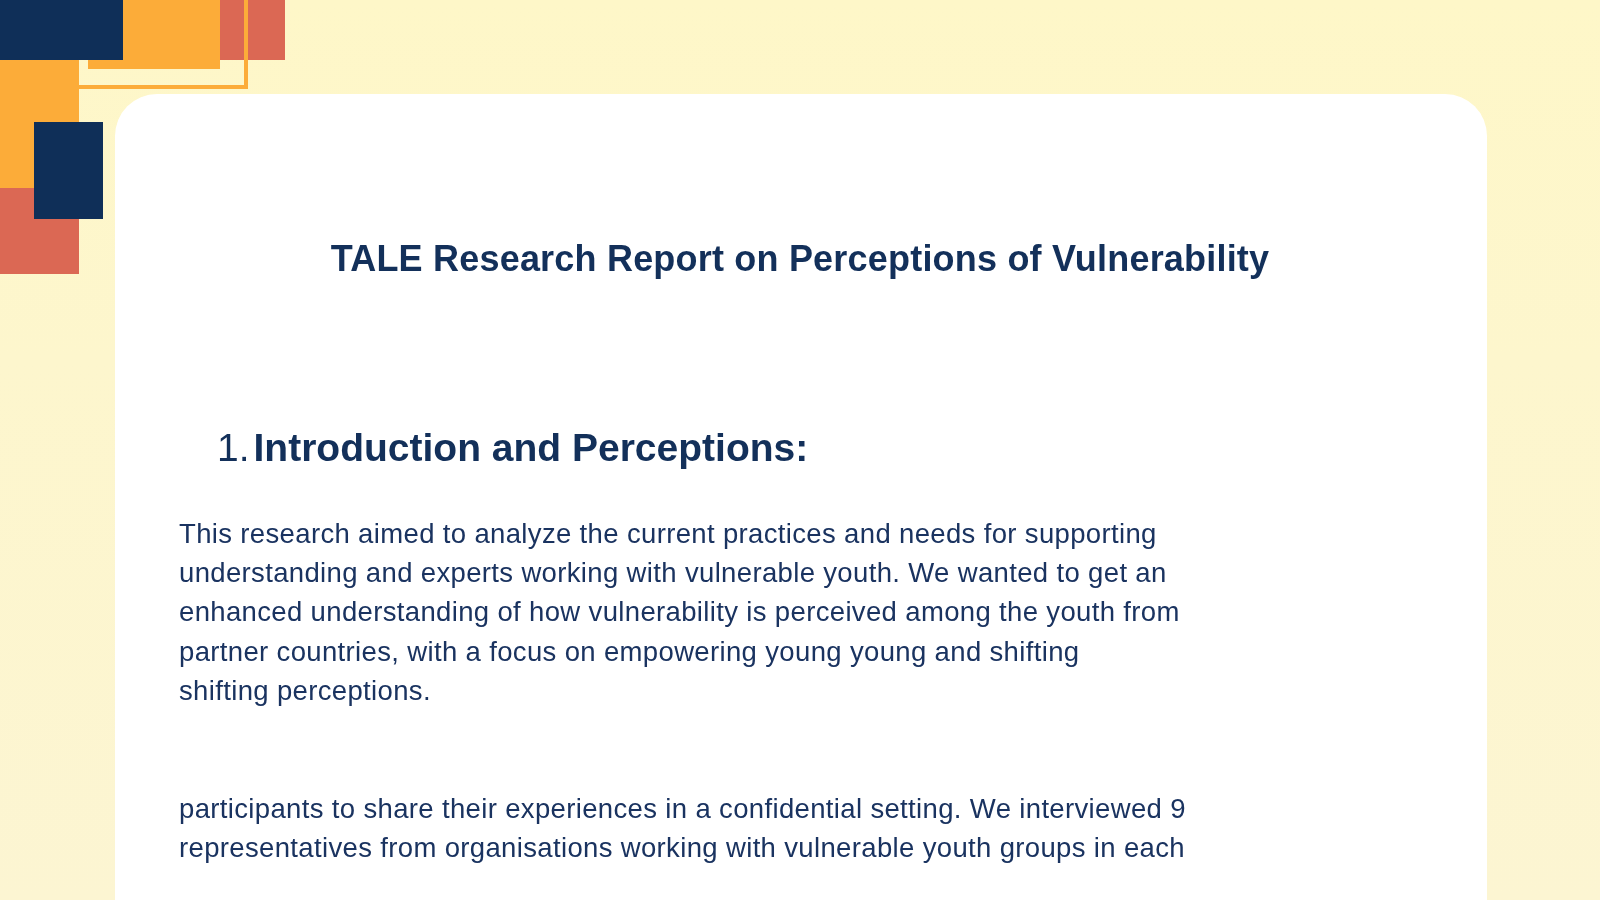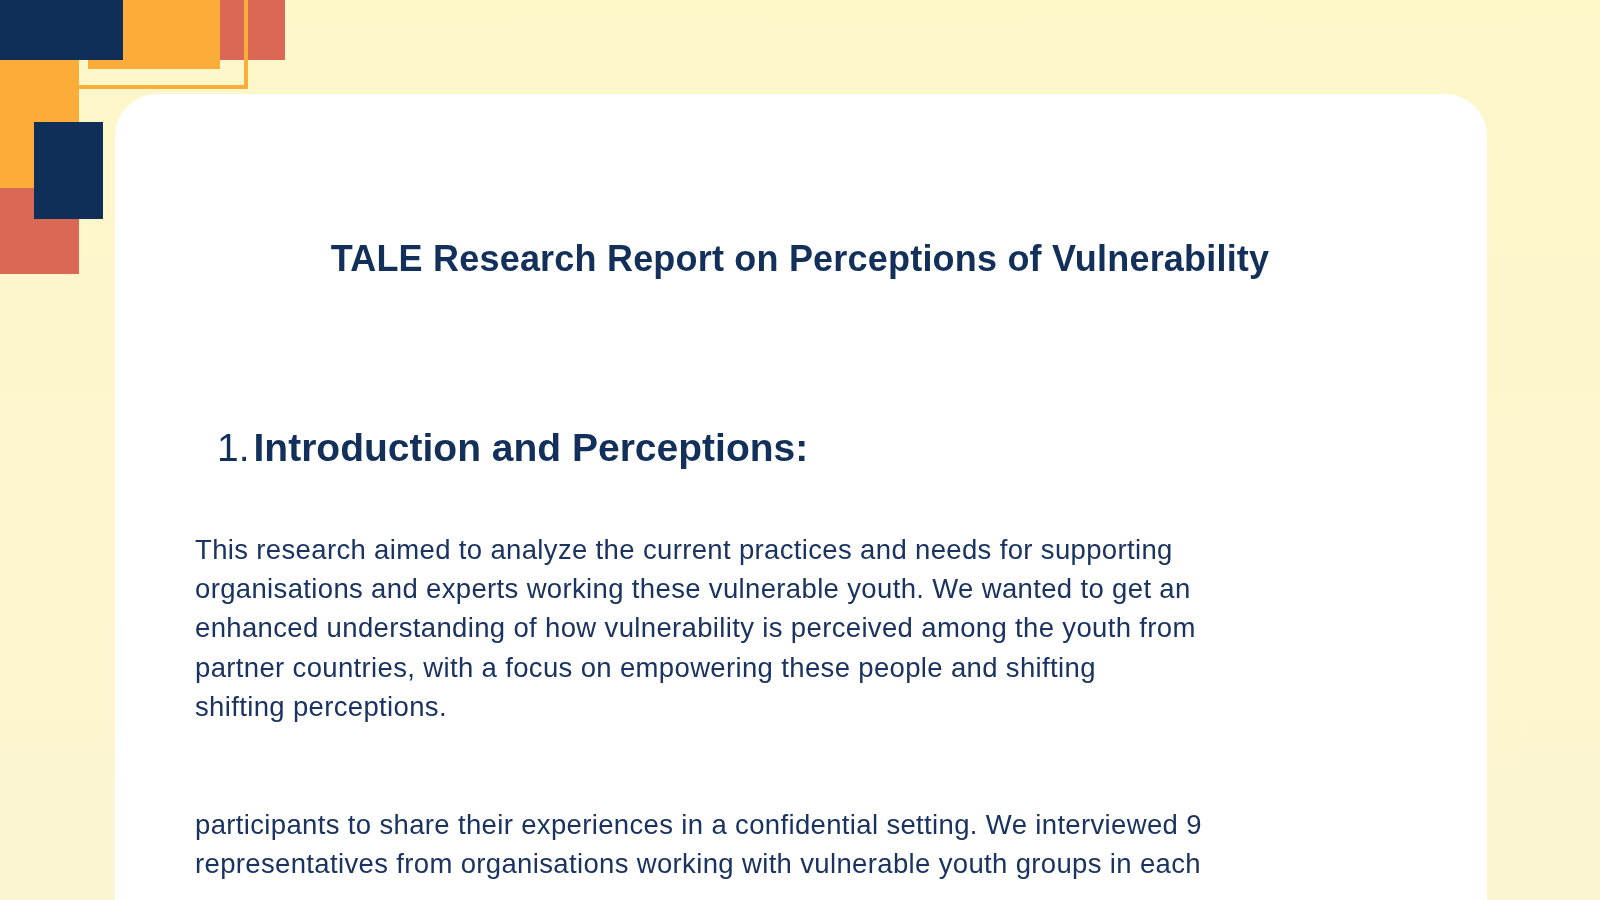--- a/index.html
+++ b/index.html
@@ -80,21 +80,21 @@
     }
 
     .body-text {
       position: absolute;
       left: 179px;
       width: 1250px;
       font-size: 27.5px;
       line-height: 39.2px;
       color: #1A3360;
       z-index: 6;
-      margin: 16px;
+      margin: 0;
       letter-spacing: 0.35px;
     }
     .body-text span {
       display: block;
       white-space: nowrap;
     }
     #para-1 { top: 514px; }
     #para-2 { top: 789px; }
   </style>
 </head>
@@ -111,22 +111,22 @@
 <div class="card"></div>
 
 <h1 class="doc-title">TALE Research Report on Perceptions of Vulnerability</h1>
 
 <h2 class="section-heading">
   <span class="num">1.</span><span class="label">Introduction and Perceptions:</span>
 </h2>
 
 <p class="body-text" id="para-1">
   <span>This research aimed to analyze the current practices and needs for supporting</span>
-  <span>organisations and experts working these vulnerable youth. We wanted to get an</span>
+  <span>understanding and experts working with vulnerable youth. We wanted to get an</span>
   <span>enhanced understanding of how vulnerability is perceived among the youth from</span>
-  <span>partner countries, with a focus on empowering these people and shifting</span>
+  <span>partner countries, with a focus on empowering young young and shifting</span>
   <span>shifting perceptions.</span>
 </p>
 
 <p class="body-text" id="para-2">
   <span>participants to share their experiences in a confidential setting. We interviewed 9</span>
   <span>representatives from organisations working with vulnerable youth groups in each</span>
 </p>
 
 </body></html>

